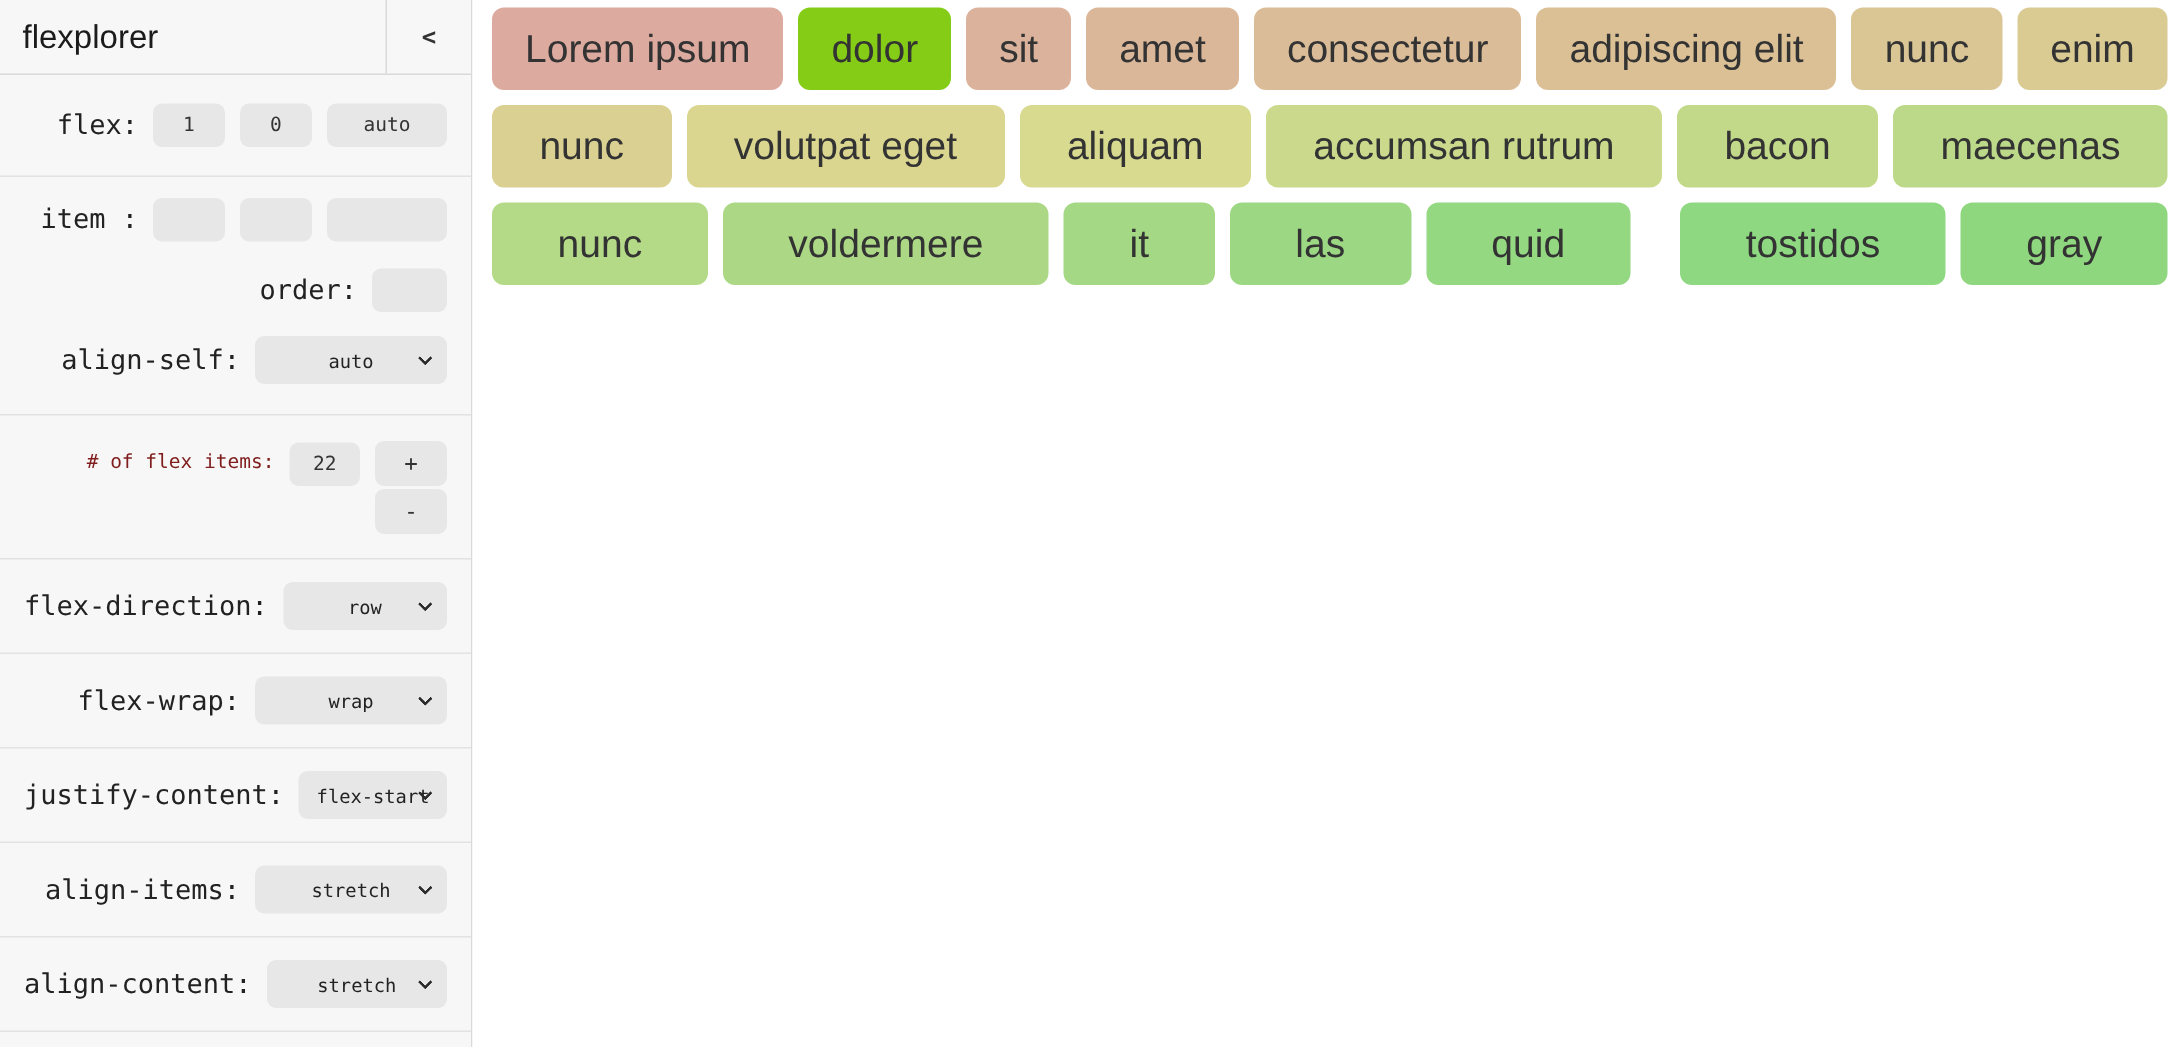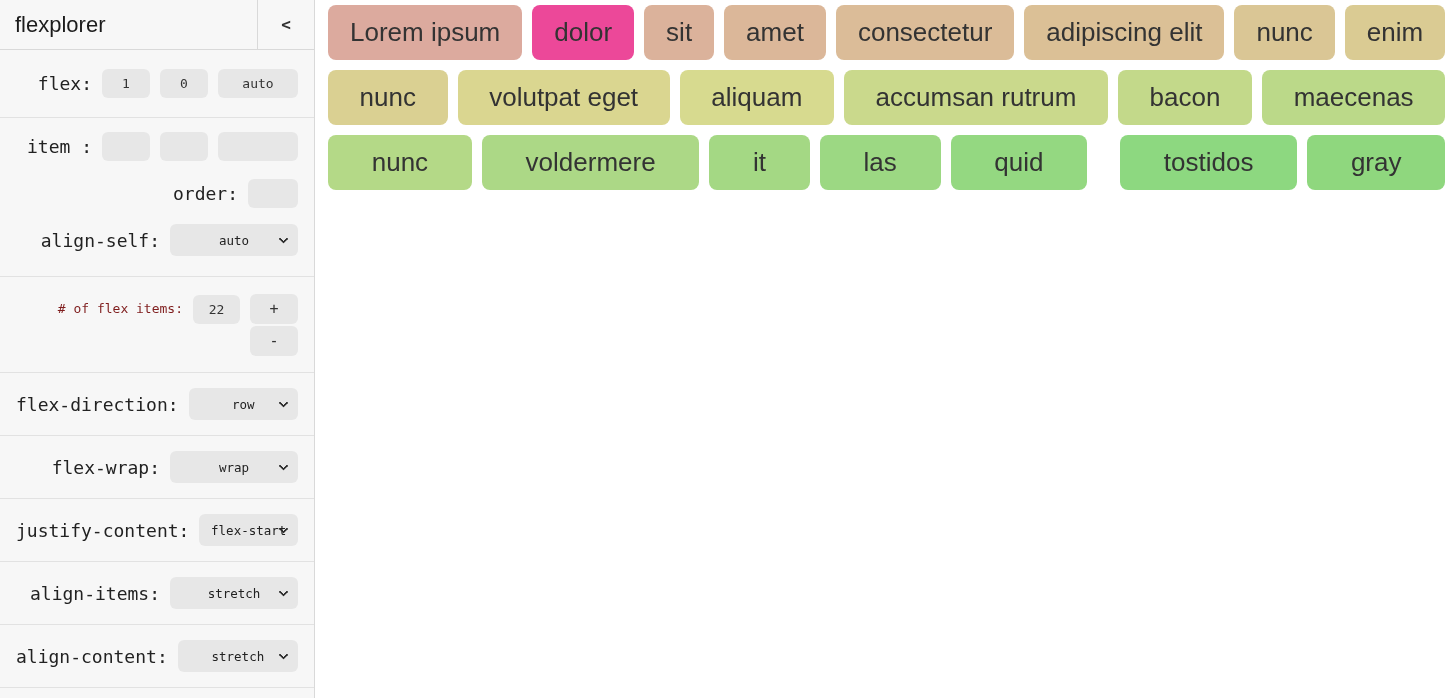--- a/index.html
+++ b/index.html
@@ -173,21 +173,21 @@
           <i class="chevron"></i>
         </div>
       </div>
     </section>
 
   </aside>
 
   <main class="canvas">
       <div class="flex-row">
         <div class="flex-item" style="background: rgb(220, 170, 158);">Lorem ipsum</div>
-        <div class="flex-item" style="background: #ec4899;">dolor</div>
+        <div class="flex-item" style="background: #84cc16;">dolor</div>
         <div class="flex-item" style="background: rgb(219, 178, 155);">sit</div>
         <div class="flex-item" style="background: rgb(219, 183, 153);">amet</div>
         <div class="flex-item" style="background: rgb(219, 188, 152);">consectetur</div>
         <div class="flex-item" style="background: rgb(219, 192, 150);">adipiscing elit</div>
         <div class="flex-item" style="background: rgb(218, 198, 149);">nunc</div>
         <div class="flex-item" style="background: rgb(218, 203, 147);">enim</div>
       </div>
       <div class="flex-row">
         <div class="flex-item" style="background: rgb(218, 208, 146);">nunc</div>
         <div class="flex-item" style="background: rgb(218, 214, 144);">volutpat eget</div>

